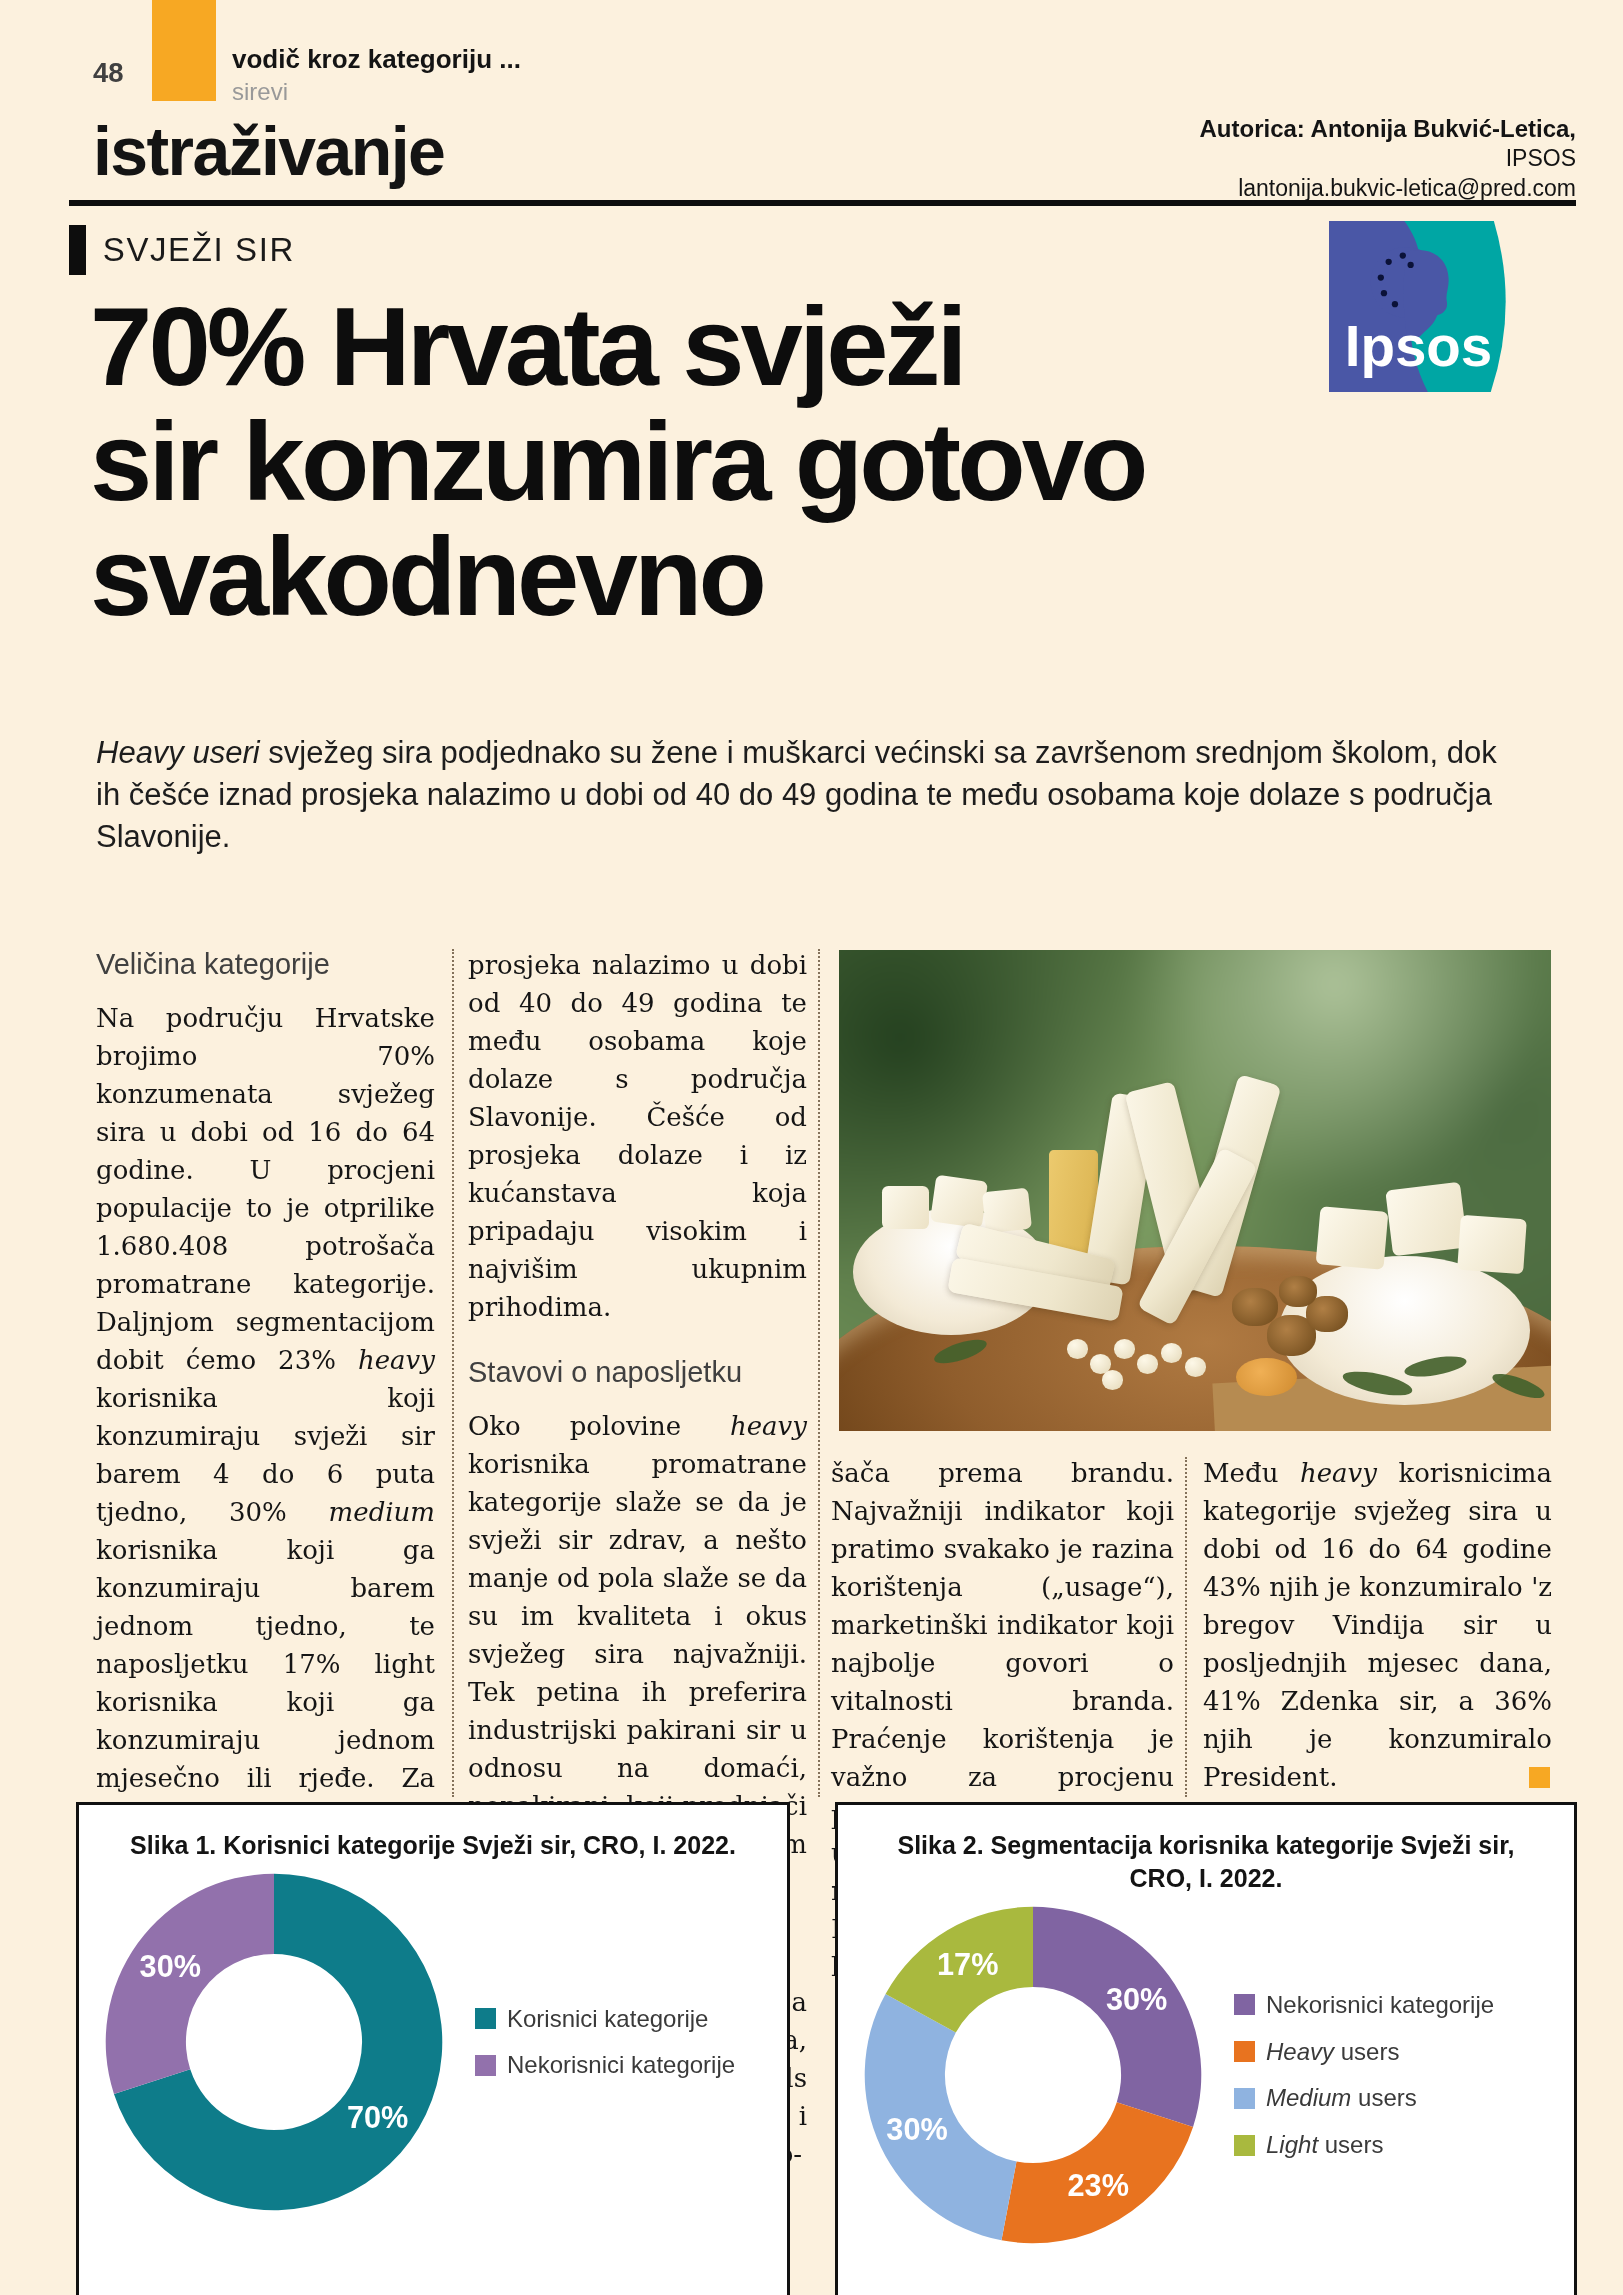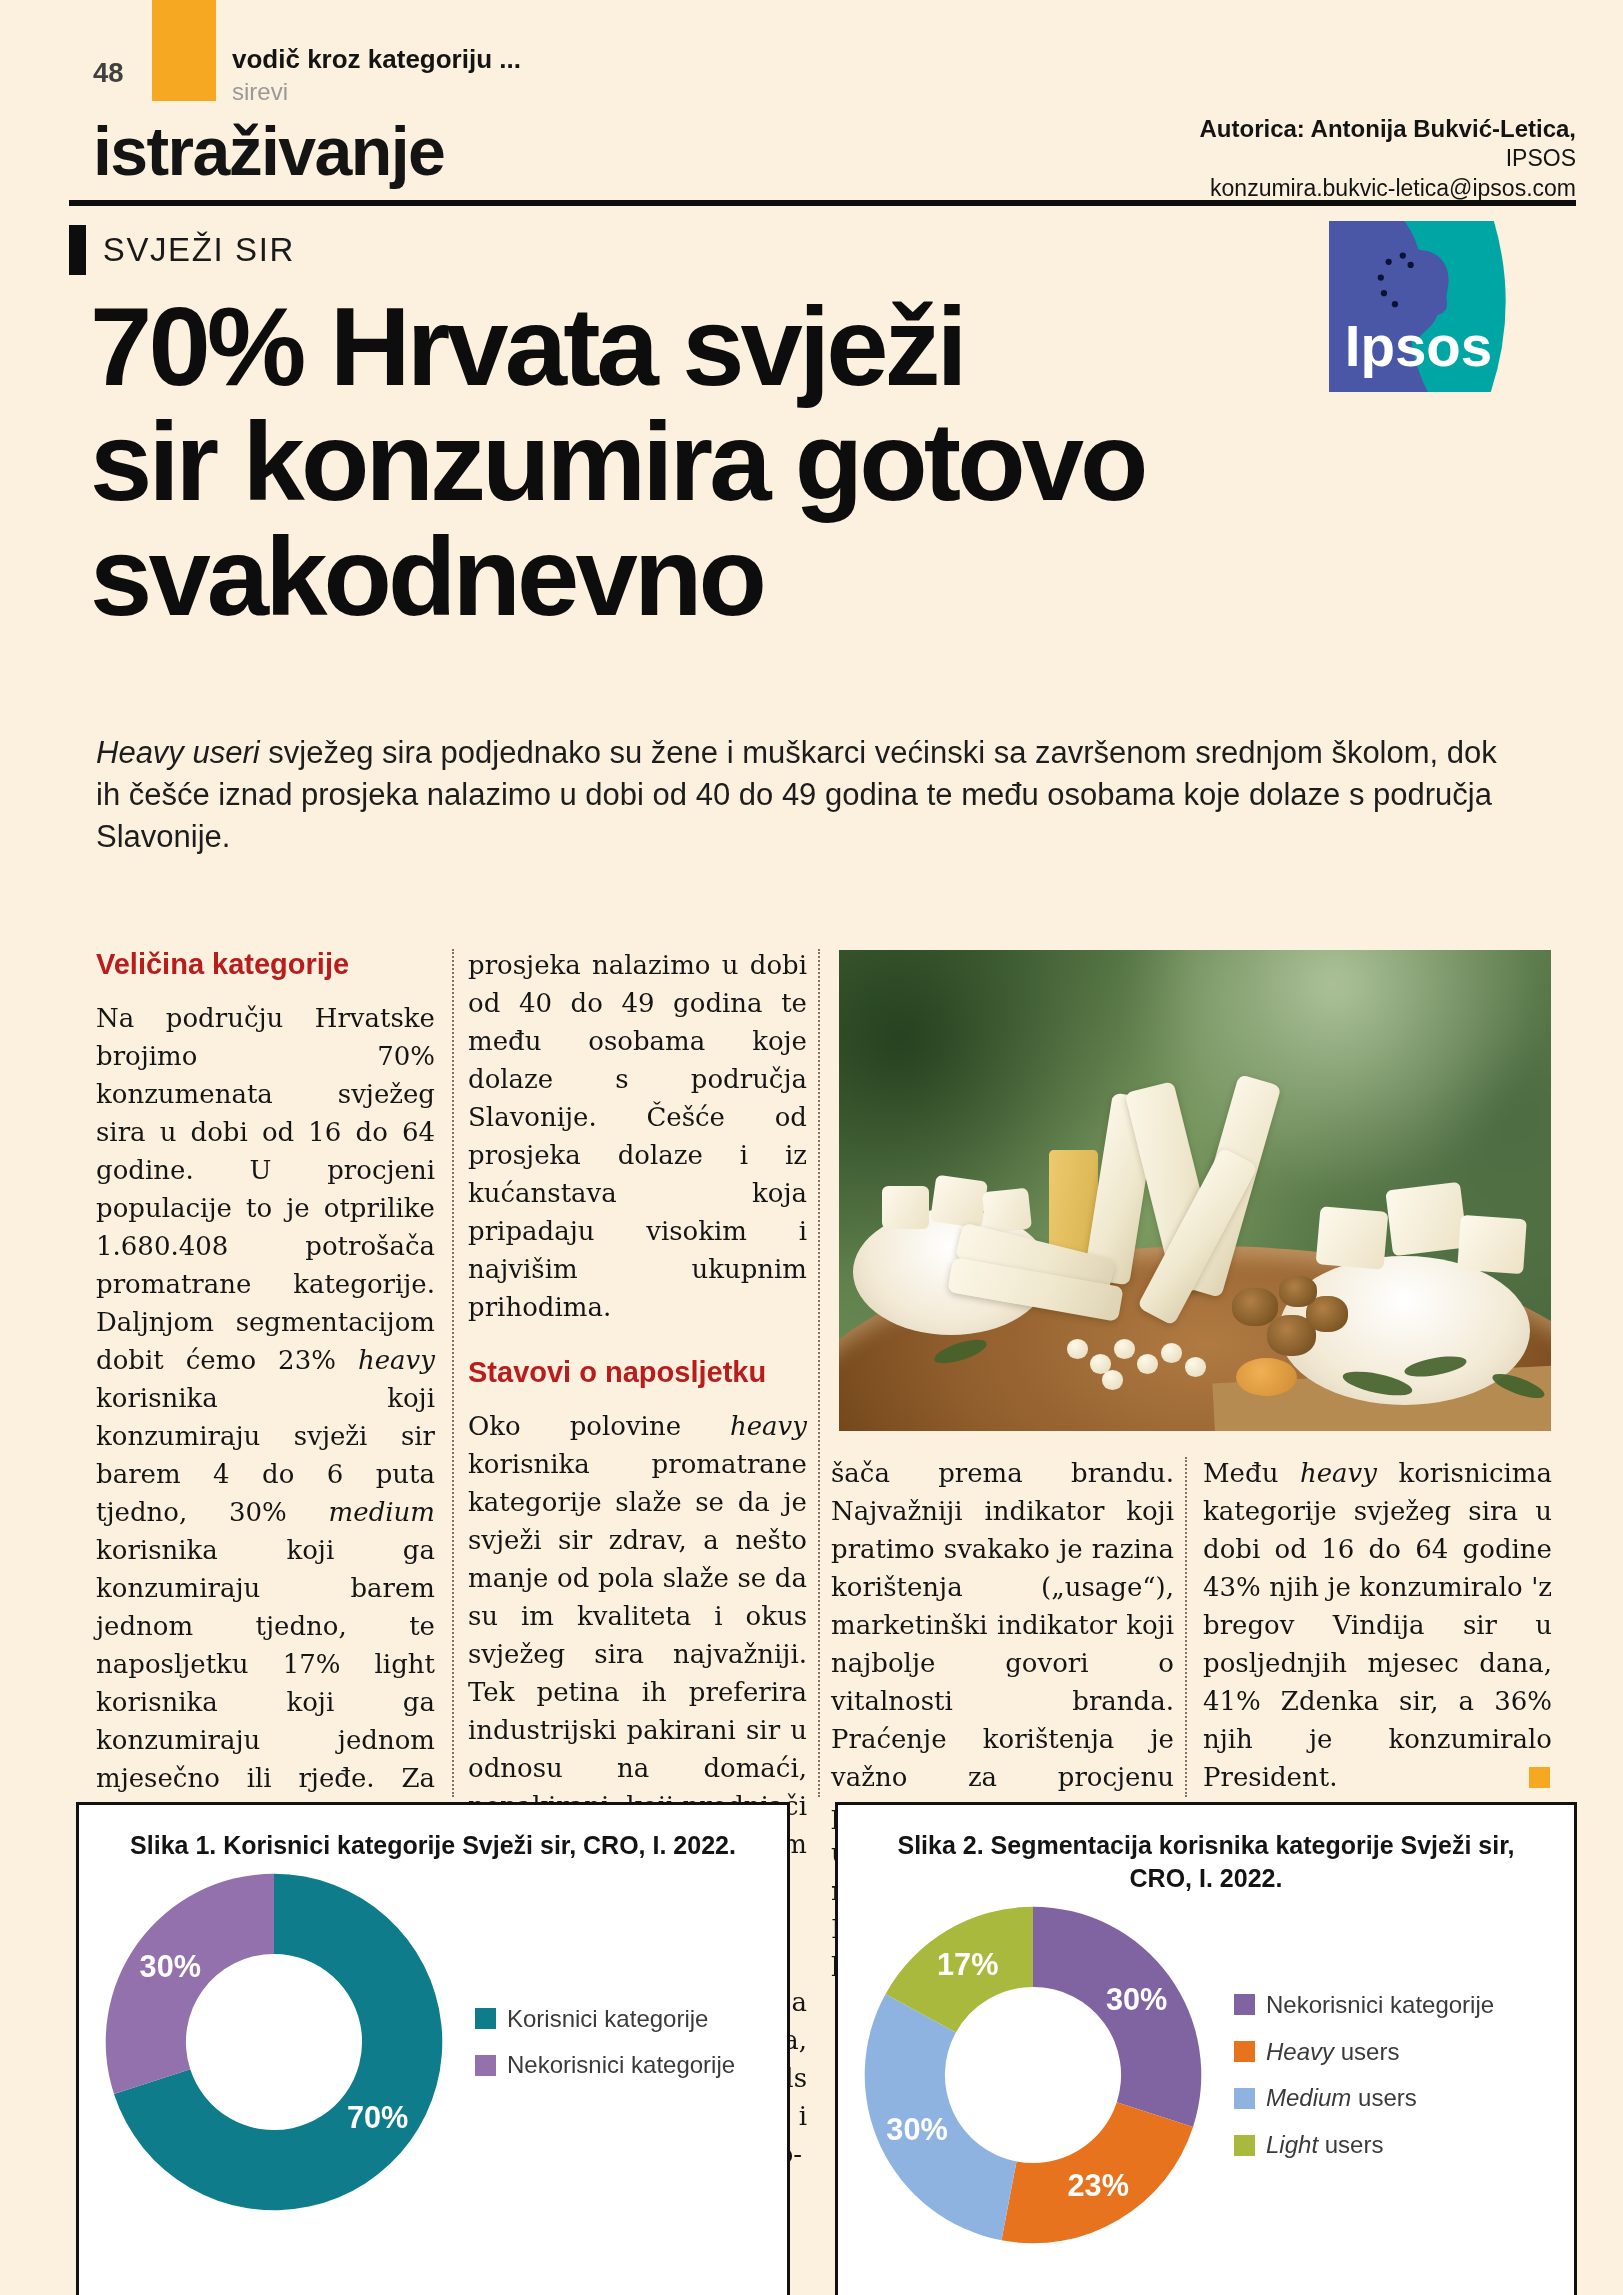--- a/index.html
+++ b/index.html
@@ -29,21 +29,21 @@
   .eyebrow-label { font-size:33px; letter-spacing:1.6px; color:#1a1a1a; }
   .headline { position:absolute; left:90px; top:289px; font-size:112px; line-height:115px; font-weight:bold; letter-spacing:-3.9px; color:#0d0d0d; }
   .lead { position:absolute; left:96px; top:732px; width:1414px; font-size:31px; line-height:42px; color:#1d1d1d; font-weight:400; }
 
   
   .col { position:absolute; width:339px; color:#151515; }
   .col-1 { left:96px; top:946px; }
   .col-2 { left:468px; top:946px; }
   .col-3 { left:831px; top:1454px; width:343px; }
   .col-4 { left:1203px; top:1454px; width:349px; }
-  .col h3 { font-family:"Liberation Sans", sans-serif; font-size:29px; line-height:36px; font-weight:bold; margin-bottom:17.3px; color:#b91c1c; }
+  .col h3 { font-family:"Liberation Sans", sans-serif; font-size:29px; line-height:36px; font-weight:normal; margin-bottom:17.3px; color:#404040; }
   .col h3.spaced { margin-top:28px; }
   .col p { font-family:"DejaVu Serif", serif; font-size:26px; line-height:38px; text-align:justify; margin-bottom:20.4px; }
   .sep { position:absolute; width:0; border-left:2.4px dotted #83715a; }
   .sep-1 { left:452px; top:949px; height:848px; }
   .sep-2 { left:818px; top:949px; height:848px; }
   .sep-3 { left:1185px; top:1457px; height:340px; }
   .end-wrap { position:relative; }
   .end-mark { position:absolute; right:1.6px; bottom:7.9px; width:21px; height:21px; background:#f7a823; }
 
   
@@ -93,21 +93,21 @@
   <div class="accent-rect"></div>
   <div class="page-number">48</div>
   <div class="kicker">
     <div class="kicker-bold">vodič kroz kategoriju ...</div>
     <div class="kicker-sub">sirevi</div>
   </div>
   <div class="section-title">istraživanje</div>
   <div class="author-block">
     <div class="author-name">Autorica: Antonija Bukvić-Letica,</div>
     <div class="author-org">IPSOS</div>
-    <div class="author-email">konzumira.bukvic-letica@ipsos.com</div>
+    <div class="author-email">lantonija.bukvic-letica@pred.com</div>
   </div>
   <div class="top-rule"></div>
 
   <div class="ipsos-logo">
     <svg viewBox="0 0 242 218">
       <path d="M0,0 H210 Q242,109 206,218 H0 Z" fill="#00a6a4"></path>
       <path d="M0,0 H96 C118,30 122,60 108,95 C98,130 104,175 126,218 H0 Z" fill="#4a57a6"></path>
       <circle cx="98" cy="78" r="45" fill="#4a57a6"></circle>
       <path d="M98,40 C125,30 150,45 152,70 C154,84 148,92 150,102 C152,112 146,118 138,120 C132,136 120,140 112,152 L100,152 C96,120 92,100 98,40 Z" fill="#4a57a6"></path>
       <g fill="#0b1238">

